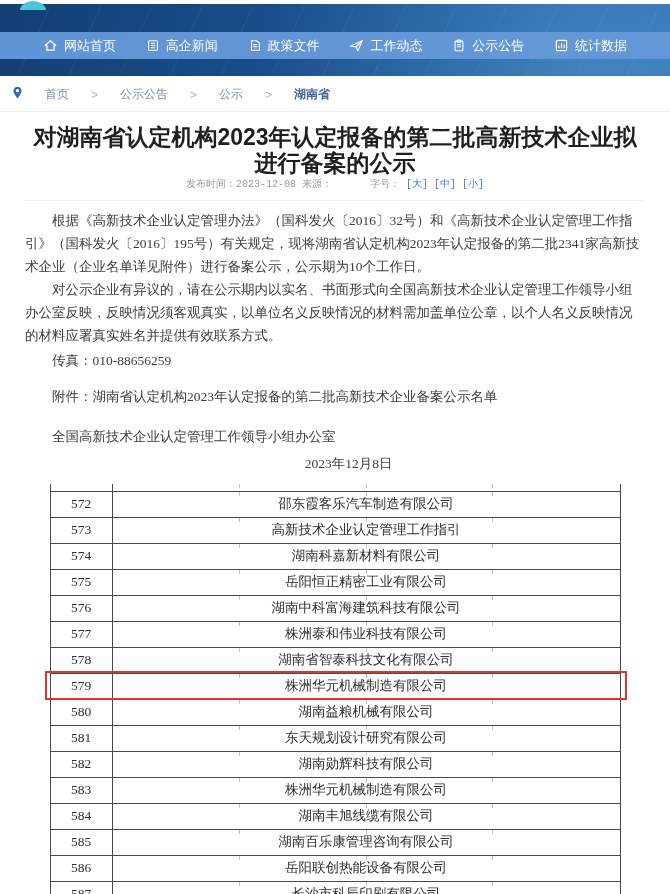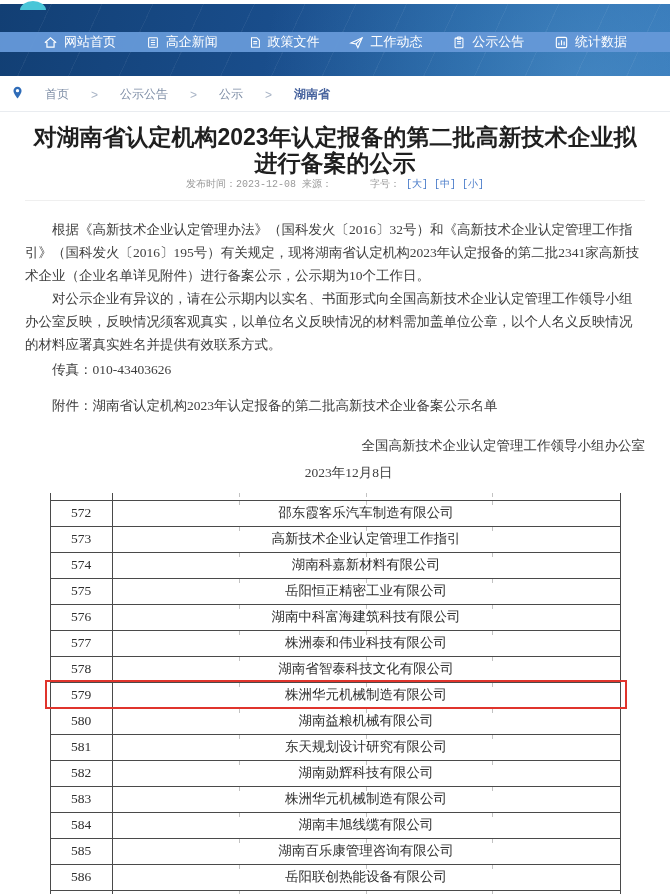--- a/index.html
+++ b/index.html
@@ -12,21 +12,21 @@
     font-family:"Liberation Sans",sans-serif;}
   
   .top-white{height:4px;background:#fff;position:relative;}
   .logo-blob{position:absolute;left:20px;top:1px;width:26px;height:9px;
     border-radius:50% 50% 0 0/100% 100% 0 0;background:#49c6d8;z-index:2;}
   .banner{height:72px;position:relative;
     background:linear-gradient(100deg,#123f74 0%,#1a4f8e 45%,#1d5c9e 70%,#2a6cb0 100%);}
   .banner::before{content:"";position:absolute;inset:0;
     background:repeating-linear-gradient(115deg,rgba(255,255,255,0.05) 0 1px,transparent 1px 46px),
                radial-gradient(circle at 88% 120%,rgba(120,190,235,0.35),transparent 55%);}
-  .navbar{position:absolute;left:0;right:0;top:28px;height:20px;
+  .navbar{position:absolute;left:0;right:0;top:28px;height:27px;
     background:rgba(101,152,215,0.96);display:flex;align-items:center;
     justify-content:space-around;padding:0 28px;}
   .nav-item{display:flex;align-items:center;gap:6px;color:#fff;font-size:13px;
     cursor:pointer;white-space:nowrap;}
   .nav-item svg{display:block;}
   
   .crumbbar{padding:10px 12px 8px 12px;display:flex;align-items:center;gap:22px;
     font-size:12px;color:var(--crumb_grey);}
   .crumbbar .sep{color:#a9b4c6;}
   .crumb-link{color:var(--crumb_grey);cursor:pointer;}
@@ -34,25 +34,25 @@
   .hr1{border:none;border-top:1px solid #e9ecf0;}
   
   .article{padding:0 25px;font-family:"Liberation Serif",serif;}
   .doc-title{margin-top:12px;text-align:center;font-size:23px;font-weight:bold;
     color:#1f1f1f;line-height:26px;font-family:"Liberation Sans",sans-serif;}
   .doc-meta{margin-top:1px;text-align:center;font-size:10px;color:#9a9a9a;
     font-family:Liberation Mono, monospace;}
   .doc-meta .gap{display:inline-block;width:26px;}
   .fs-opt{color:var(--link_blue);cursor:pointer;}
   .hr2{border:none;border-top:1px solid #efefef;margin-top:9px;}
-  .doc-body{margin-top:17px;font-size:13.5px;color:#3d3d3d;line-height:23px;}
+  .doc-body{margin-top:8px;font-size:13.5px;color:#3d3d3d;line-height:23px;}
   .doc-body p{text-indent:2em;}
   .fax{margin-top:2px;}
   .attachment{margin-top:13px;}
-  .sign-org{margin-top:17px;text-align:right;text-indent:0;}
+  .sign-org{margin-top:17px;text-align:left;text-indent:0;}
   .sign-date{margin-top:4px;text-align:center;text-indent:0;}
   
   .table-wrap{width:571px;margin:9px auto 0;position:relative;}
   table{width:100%;border-collapse:collapse;table-layout:fixed;
     font-family:"Liberation Serif",serif;}
   td{border:1px solid var(--border_grey);text-align:center;vertical-align:middle;
     font-size:13.5px;color:#2e2e2e;height:26px;padding:0 14px;overflow:hidden;
     white-space:nowrap;}
   td.no{width:62px;}
   td.co{background-image:linear-gradient(#c2c2c2,#c2c2c2),
@@ -151,21 +151,21 @@
     <span class="gap"></span>
     <span>字号：</span>
     <span class="fs-opt">[大]</span>
     <span class="fs-opt">[中]</span>
     <span class="fs-opt">[小]</span>
   </div>
   <hr class="hr2">
   <div class="doc-body">
     <p>根据《高新技术企业认定管理办法》（国科发火〔2016〕32号）和《高新技术企业认定管理工作指引》（国科发火〔2016〕195号）有关规定，现将湖南省认定机构2023年认定报备的第二批2341家高新技术企业（企业名单详见附件）进行备案公示，公示期为10个工作日。</p>
     <p>对公示企业有异议的，请在公示期内以实名、书面形式向全国高新技术企业认定管理工作领导小组办公室反映，反映情况须客观真实，以单位名义反映情况的材料需加盖单位公章，以个人名义反映情况的材料应署真实姓名并提供有效联系方式。</p>
-    <p class="fax">传真：010-43403626</p>
+    <p class="fax">传真：010-88656259</p>
     <p class="attachment">附件：湖南省认定机构2023年认定报备的第二批高新技术企业备案公示名单</p>
     <p class="sign-org">全国高新技术企业认定管理工作领导小组办公室</p>
     <p class="sign-date">2023年12月8日</p>
   </div>
 
   <div class="table-wrap">
     <table>
       <tbody>
         <tr class="partial">
           <td class="no"></td>

